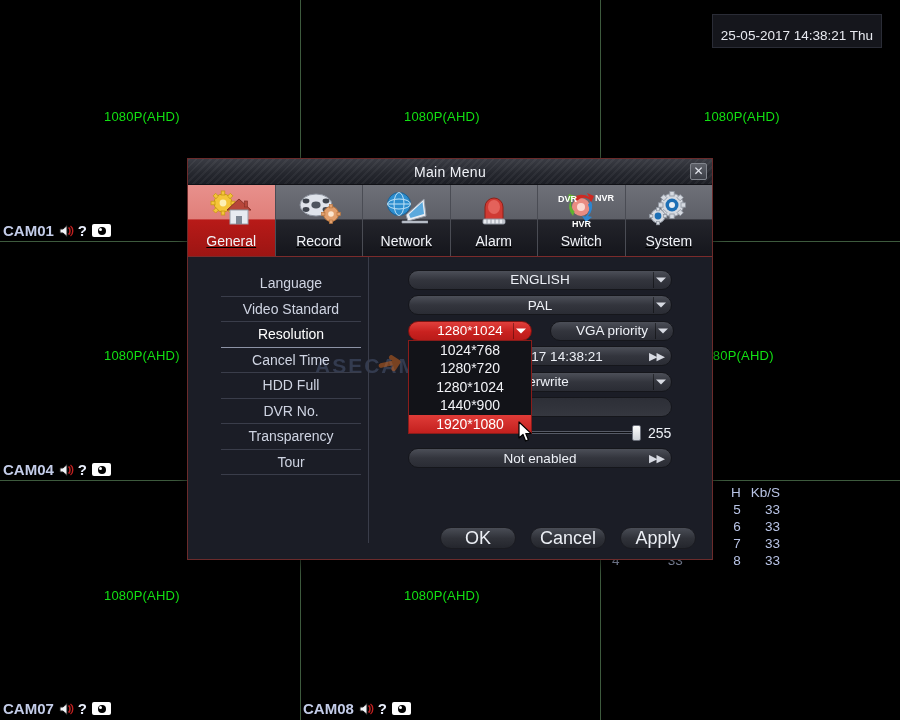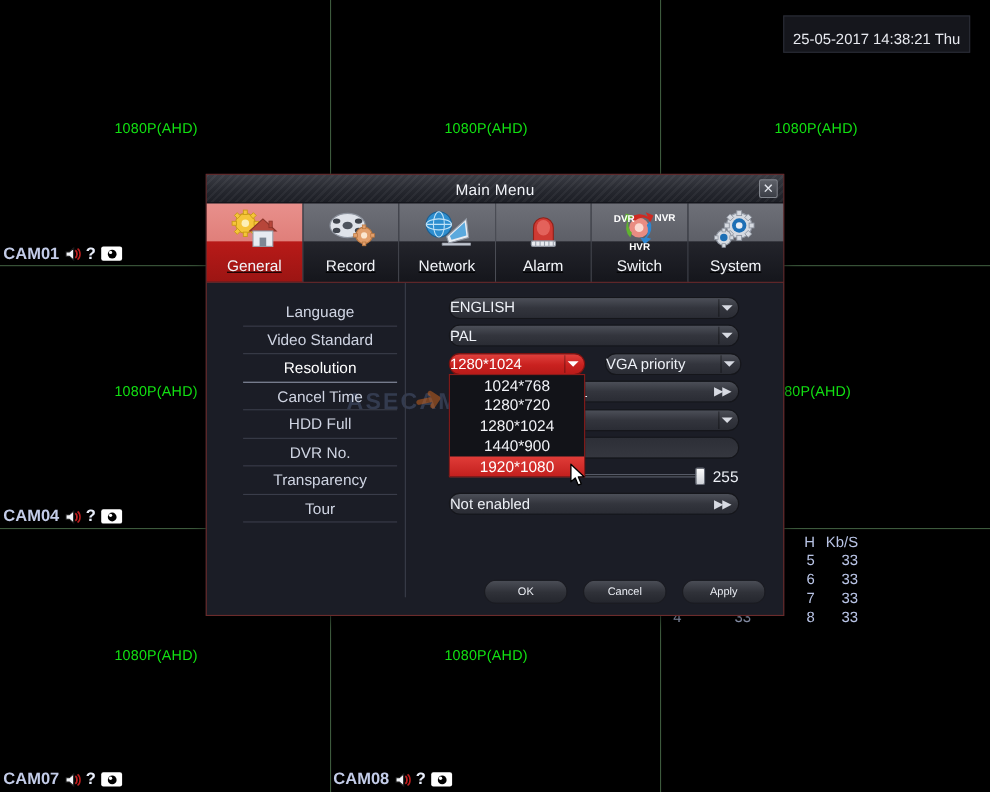--- a/index.html
+++ b/index.html
@@ -142,21 +142,21 @@
   #vsep { position: absolute; left: 180px; top: 0; bottom: 18px; width: 1px; background: #3a3d4a; }
 
   
   #controls { position: absolute; left: 220px; top: 10px; right: 12px; }
   .ctl-row { height: 25.5px; margin-bottom: 0; display: flex; align-items: center; }
 
   .field {
     height: 20px; border-radius: 10px; position: relative;
     background: linear-gradient(#4c4f58, #33353d 50%, #2a2c34);
     border: 1px solid #15161b;
-    display: flex; align-items: center; justify-content: flex-start;
+    display: flex; align-items: center; justify-content: center;
     color: #eef1f7; font-size: 13.5px;
   }
   .field.wide { width: 264px; }
   .field.sel { width: 264px; }
   .caret {
     position: absolute; right: 5px; top: 50%; transform: translateY(-50%);
     width: 0; height: 0; border-left: 5px solid transparent;
     border-right: 5px solid transparent; border-top: 5px solid #d7dae2;
   }
   .field .divider {
@@ -211,21 +211,21 @@
 
   
   #buttons {
     position: absolute; right: 16px; bottom: 12px;
     display: flex; gap: 14px;
   }
   .btn {
     width: 76px; height: 22px; border-radius: 11px;
     background: linear-gradient(#4a4d56, #303239 52%, #24262d);
     border: 1px solid #1a1b21;
-    color: #eceff5; font-size: 10px;
+    color: #eceff5; font-size: 18px;
     display: flex; align-items: center; justify-content: center;
     cursor: pointer;
   }
 
   
   #cursor { position: absolute; left: 518px; top: 421px; z-index: 90; }
 </style>
 </head>
 <body>
 

